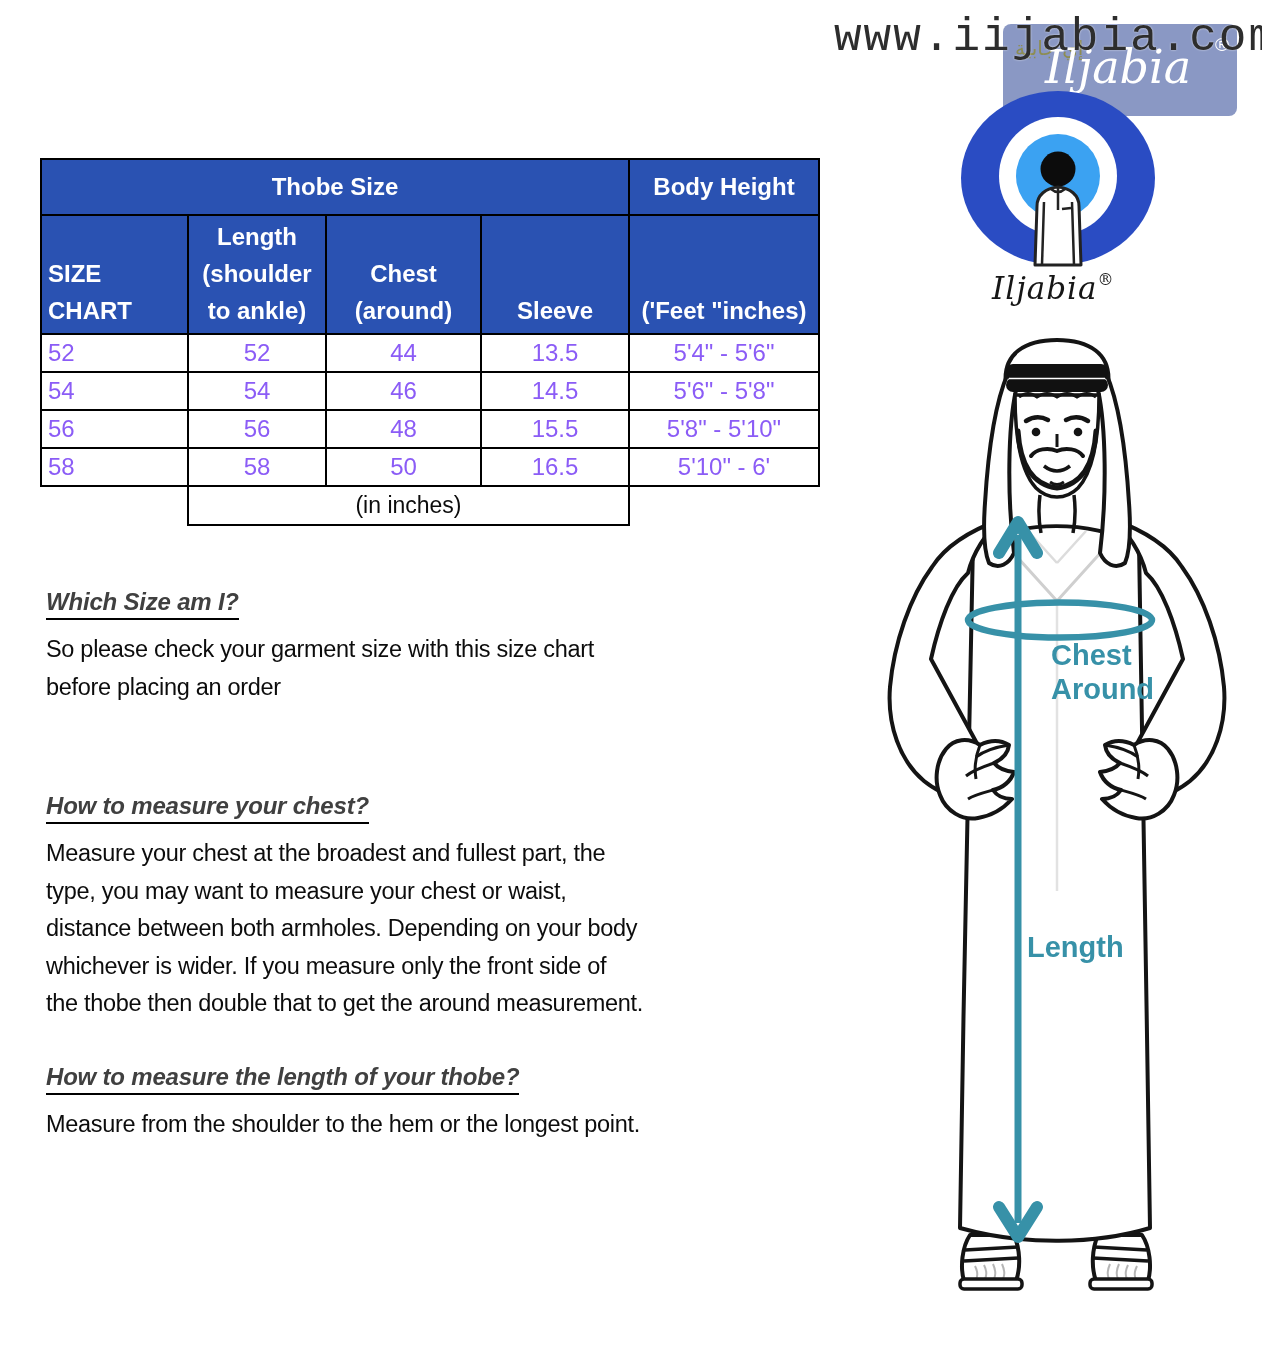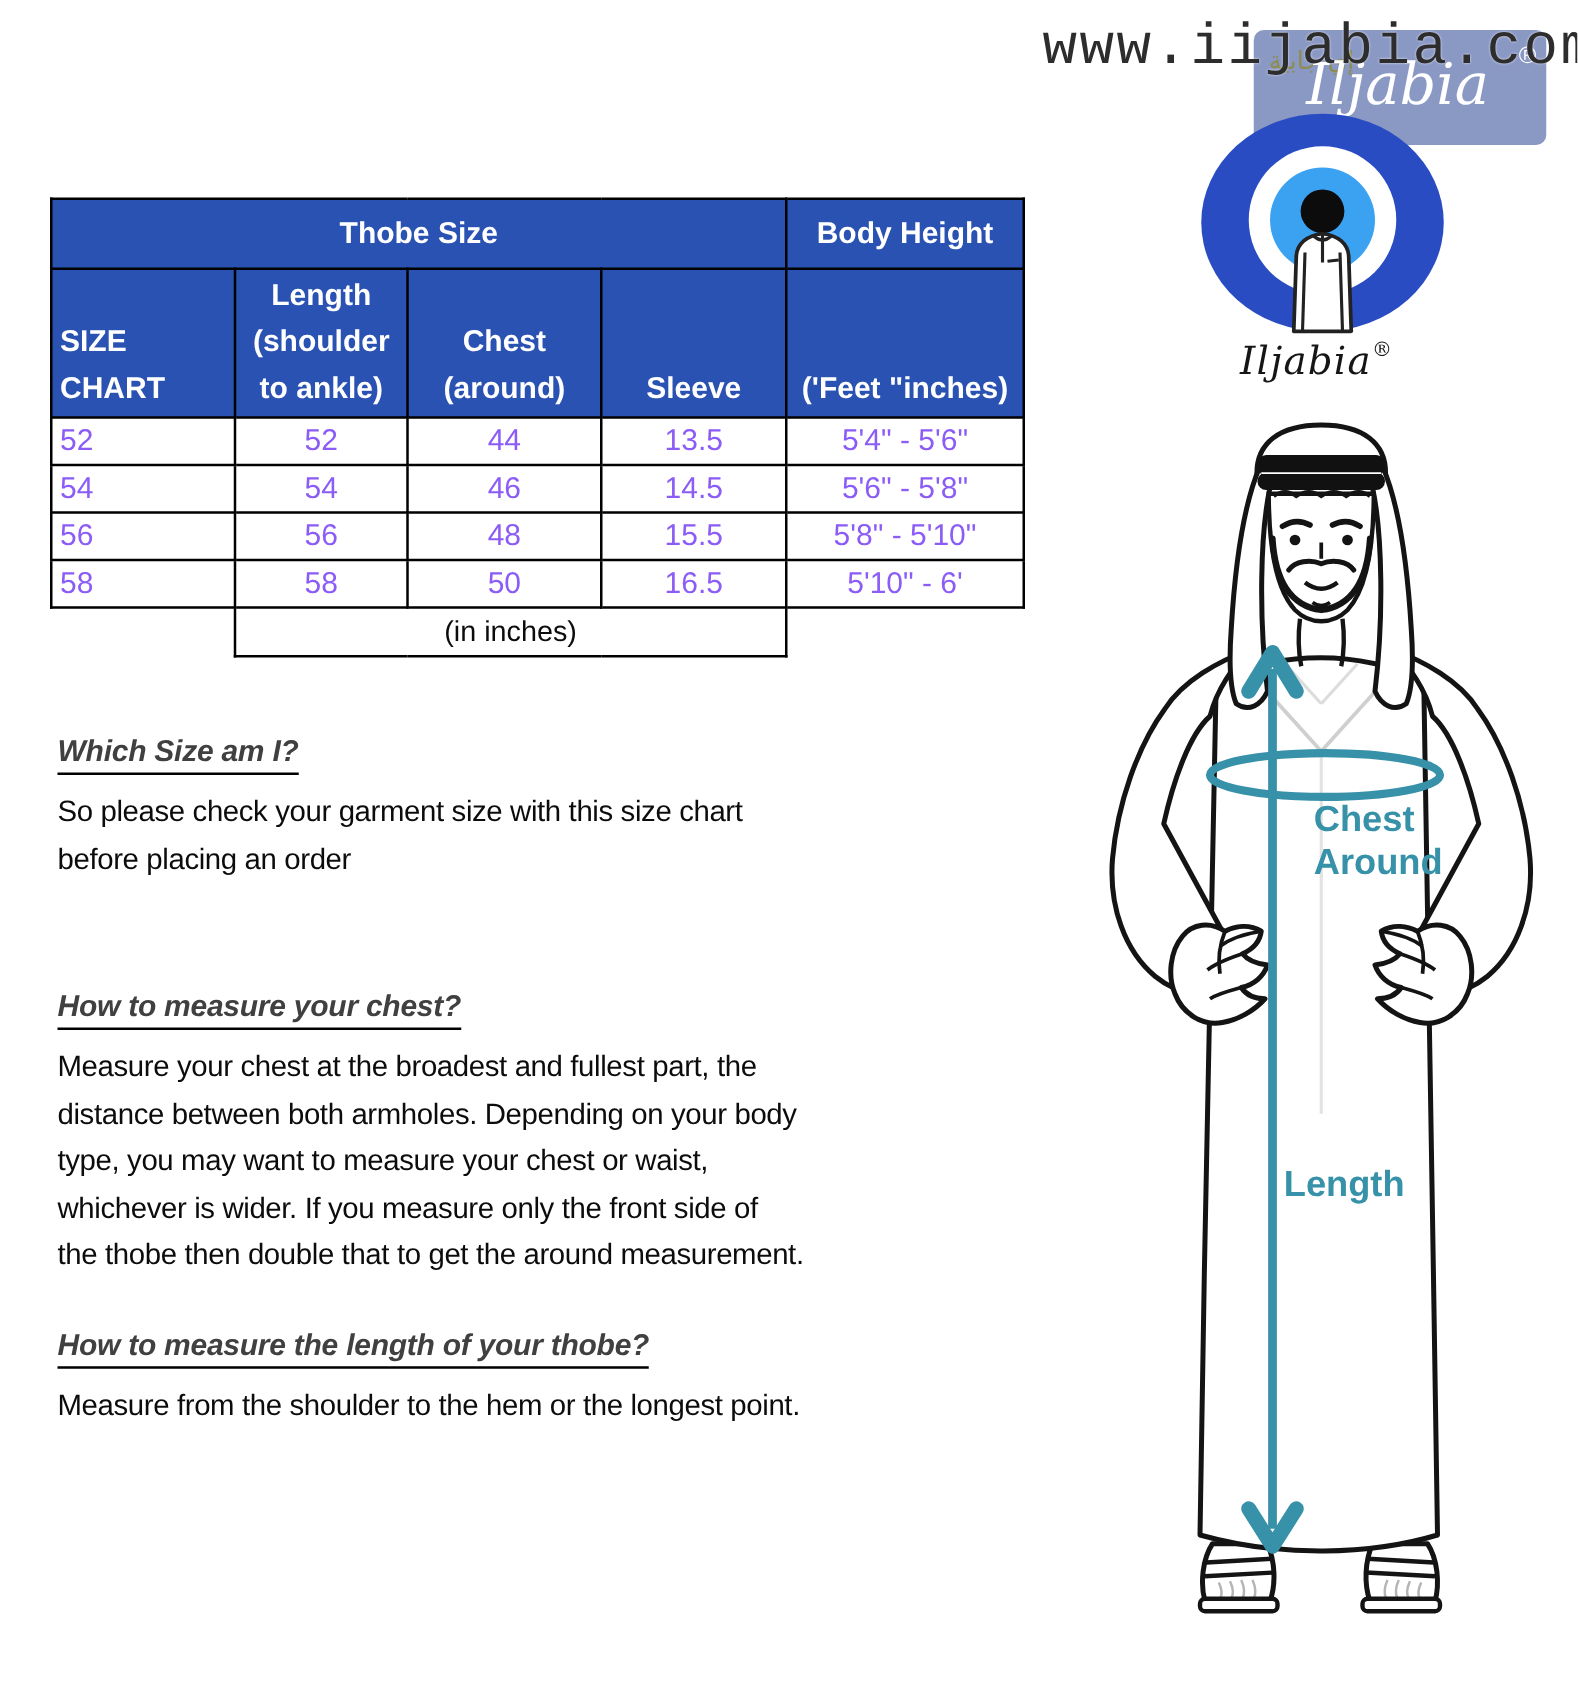--- a/index.html
+++ b/index.html
@@ -161,22 +161,22 @@
 
   <div class="section section-1">
     <h3>Which Size am I?</h3>
     <div class="line">So please check your garment size with this size chart</div>
     <div class="line">before placing an order</div>
   </div>
 
   <div class="section section-2">
     <h3>How to measure your chest?</h3>
     <div class="line">Measure your chest at the broadest and fullest part, the</div>
+    <div class="line">type, you may want to measure your chest or waist,</div>
     <div class="line">distance between both armholes. Depending on your body</div>
-    <div class="line">type, you may want to measure your chest or waist,</div>
     <div class="line">whichever is wider. If you measure only the front side of</div>
     <div class="line">the thobe then double that to get the around measurement.</div>
   </div>
 
   <div class="section section-3">
     <h3>How to measure the length of your thobe?</h3>
     <div class="line">Measure from the shoulder to the hem or the longest point.</div>
   </div>
 
   <svg class="man-figure" width="372" height="975" viewBox="0 0 372 975">

